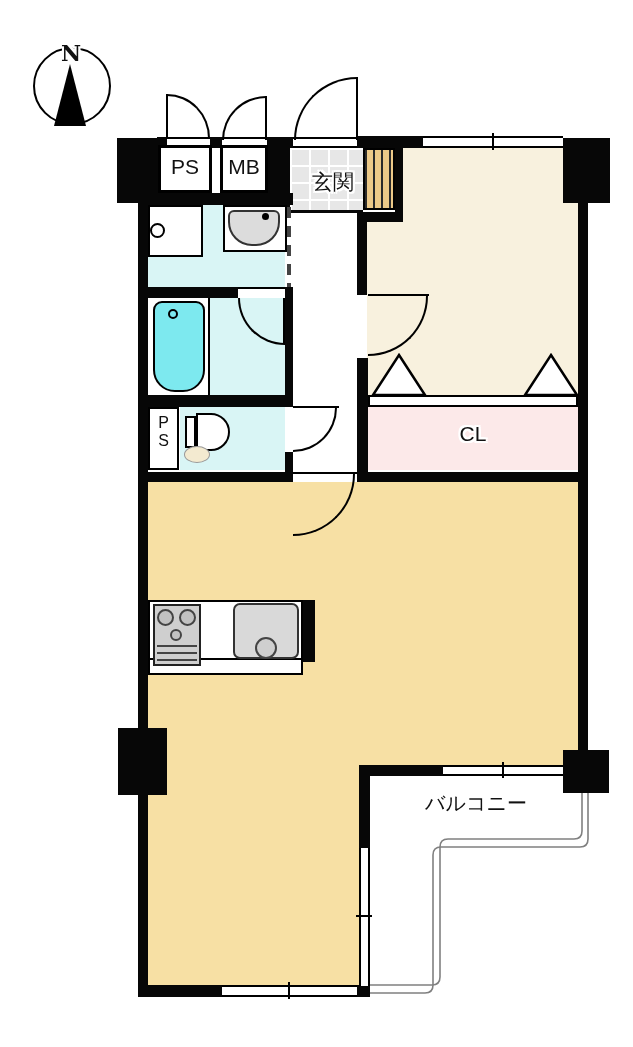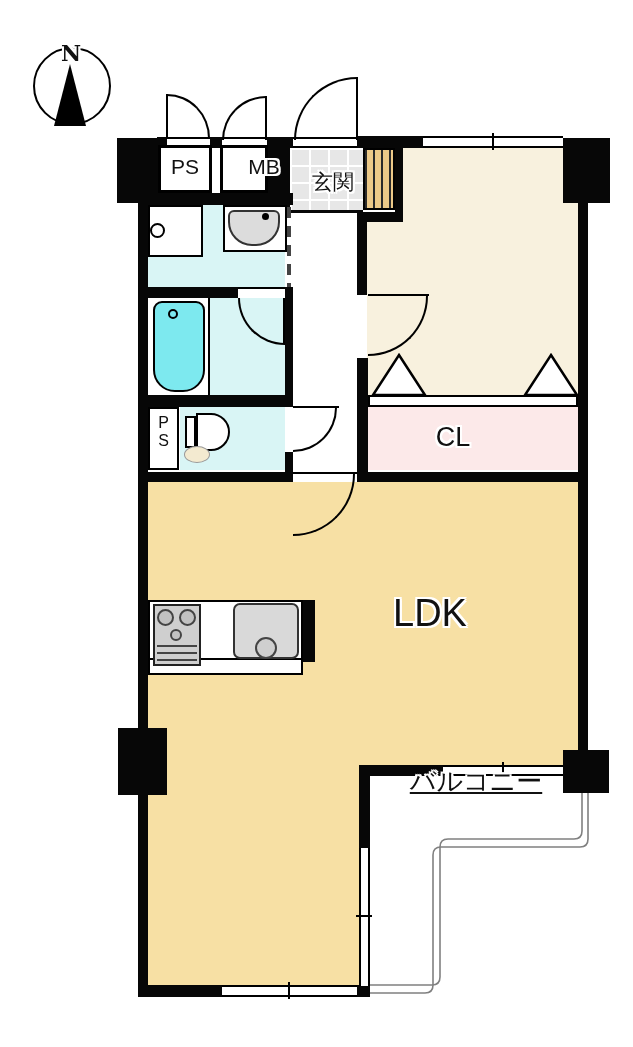--- a/index.html
+++ b/index.html
@@ -141,21 +141,20 @@
   <div class="tick" style="left:356px;top:915px;width:16px;height:2px;"></div>
   <div class="wall" style="left:359px;top:986px;width:11px;height:11px;"></div>
   <div class="win-h" style="left:222px;top:985px;width:135px;height:12px;"></div>
   <div class="tick" style="left:288px;top:982px;width:2px;height:17px;"></div>
   <svg class="abs" style="left:340px;top:740px;" width="293" height="270" viewBox="0 0 293 270">
     <path d="M248,53 V99 Q248,107 240,107 H101 Q93,107 93,115 V245 Q93,253 85,253 H30" fill="none" stroke="#808080" stroke-width="1.6"></path>
     <path d="M242,53 V91 Q242,99 234,99 H108 Q100,99 100,107 V237 Q100,245 92,245 H30" fill="none" stroke="#808080" stroke-width="1.6"></path>
   </svg>
 
   <div class="label" style="left:158px;top:155px;width:54px;font-size:21px;">PS</div>
-  <div class="label" style="left:208px;top:155px;width:48px;font-size:21px;padding-left:32px;">MB</div>
+  <div class="label" style="left:220px;top:155px;width:48px;font-size:21px;">MB</div>
   <div class="label" style="left:291px;top:168px;width:63px;font-size:21px;text-align:right;">玄関</div>
-  <div class="label" style="left:388px;top:422px;width:130px;font-size:27px;">CL</div>
+  <div class="label" style="left:408px;top:422px;width:130px;font-size:21px;">CL</div>
   <div class="label" style="left:148px;top:414px;width:31px;font-size:16px;text-shadow:none;">P</div>
   <div class="label" style="left:148px;top:432px;width:31px;font-size:16px;text-shadow:none;">S</div>
-  <div class="label" style="left:330px;top:592px;width:200px;font-size:38px;">LDK</div>
-  <div class="label" style="left:386px;top:764px;width:180px;font-size:26px;text-decoration:underline;">バルコニー</div>
+  <div class="label" style="left:386px;top:790px;width:180px;font-size:20px;">バルコニー</div>
 
 </div>
 
 </body></html>

